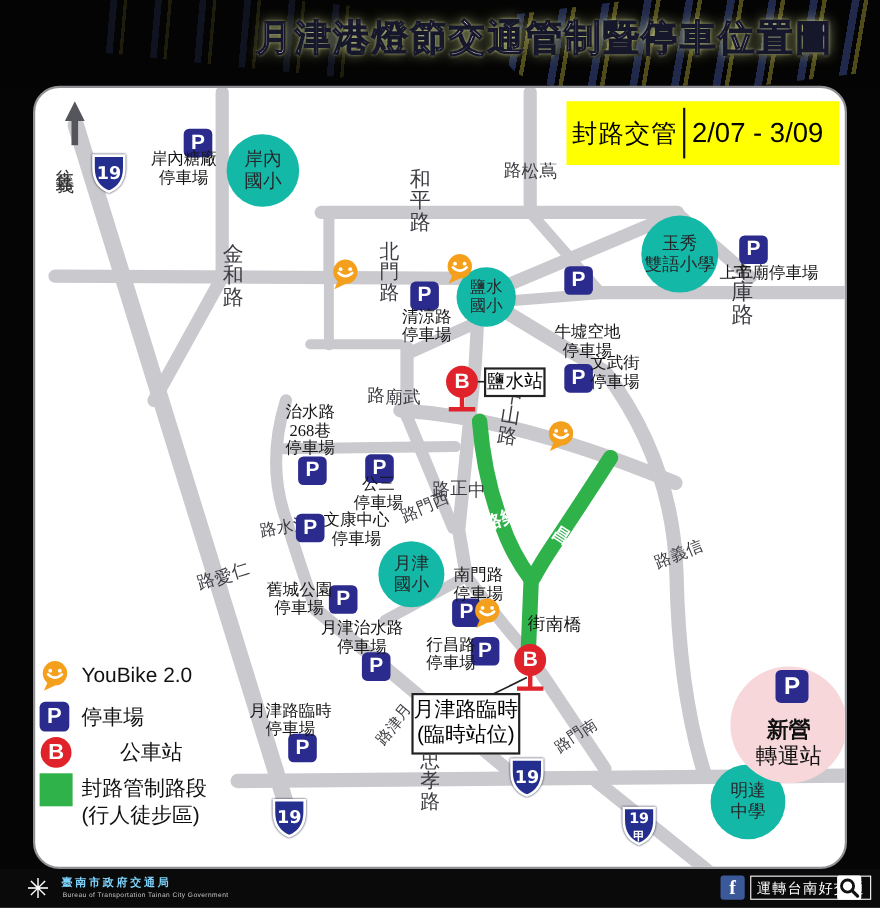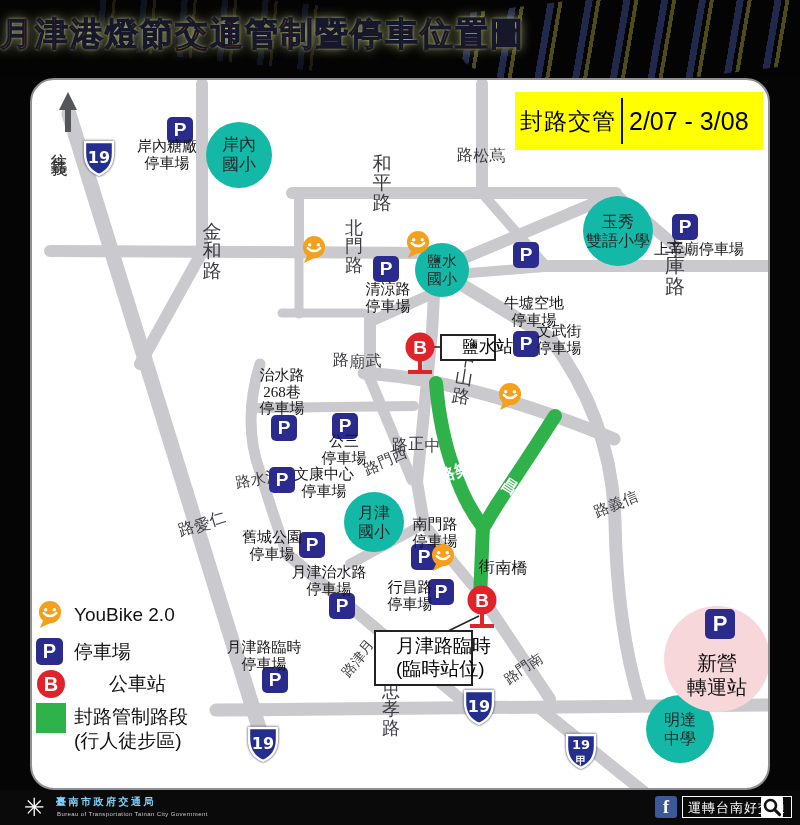--- a/index.html
+++ b/index.html
@@ -8,22 +8,22 @@
   
   #header{position:absolute;left:0;top:0;width:800px;height:78px;overflow:hidden;background:#040404;}
   .streak{position:absolute;pointer-events:none;}
   #streak-right{left:460px;top:-8px;width:360px;height:92px;opacity:.85;transform:skewY(-7deg);
      border-bottom-left-radius:60%;
      background:repeating-linear-gradient(100deg,rgba(0,0,0,0) 0 10px,rgba(64,84,158,.55) 10px 17px,
        rgba(0,0,0,0) 17px 21px,rgba(198,188,62,.45) 21px 25px,rgba(0,0,0,0) 25px 38px);}
   #streak-left{left:90px;top:-6px;width:240px;height:66px;opacity:.35;transform:skewY(6deg);
      background:repeating-linear-gradient(95deg,rgba(0,0,0,0) 0 12px,rgba(70,90,160,.5) 12px 18px,
        rgba(0,0,0,0) 18px 24px,rgba(190,180,60,.4) 24px 27px,rgba(0,0,0,0) 27px 40px);}
-  #page-title{position:absolute;left:0;top:12px;width:758px;text-align:left;
-     font-size:33px;font-weight:bold;letter-spacing:2px;color:#a16207;
+  #page-title{position:absolute;left:0;top:12px;width:758px;text-align:right;
+     font-size:33px;font-weight:bold;letter-spacing:2px;color:#ffffff;
      -webkit-text-stroke:1.1px #17172c;
      text-shadow:0 0 12px rgba(235,242,160,.75),0 0 3px rgba(235,242,160,.9),2px 2px 2px #000;}
   
   #panel{position:absolute;left:30px;top:78px;width:740px;height:712px;background:#fff;
      border:2px solid #8f8f94;border-radius:24px;overflow:hidden;box-sizing:border-box;}
   #map-layer,#map-svg{position:absolute;left:0;top:0;}
   
   #notice{position:absolute;left:483px;top:12px;width:248px;height:58px;background:#ffff00;
      display:flex;align-items:center;color:#000;}
   #notice .nl{width:106px;text-align:center;font-size:23px;letter-spacing:1px;}
@@ -38,21 +38,21 @@
   .map-label{position:absolute;transform:translate(-50%,-50%);white-space:pre;text-align:center;
      color:#141414;font-family:"Liberation Serif","DejaVu Serif",serif;font-size:15px;line-height:1.1;}
   .road-label{position:absolute;color:#3c3c42;font-size:17px;line-height:1.02;text-align:center;
      font-family:"Liberation Sans","DejaVu Sans",sans-serif;}
   .road-label.white{color:#fff;font-weight:bold;}
   .road-label.vert{writing-mode:vertical-rl;text-orientation:upright;letter-spacing:2px;}
   .school{position:absolute;transform:translate(-50%,-50%);border-radius:50%;background:#14b8a6;
      color:#26262b;display:flex;flex-direction:column;align-items:center;justify-content:center;
      line-height:1.2;font-family:"Liberation Serif","DejaVu Serif",serif;text-align:center;}
   .boxlabel{position:absolute;background:#fff;border:2px solid #222;color:#000;text-align:center;
-     display:flex;flex-direction:column;justify-content:center;line-height:1.2;box-sizing:border-box;padding-left:20px;}
+     display:flex;flex-direction:column;justify-content:center;line-height:1.2;box-sizing:border-box;}
   .vtext{position:absolute;writing-mode:vertical-rl;text-orientation:upright;color:#333;
      font-size:17px;letter-spacing:3px;transform:translate(-50%,0);}
   
   #hub{position:absolute;left:632px;top:526px;width:106px;height:106px;border-radius:50%;
      background:#f8d7da;}
   #hub .p-icon{left:56px;top:18px;width:30px;height:30px;font-size:22px;line-height:30px;}
   #hub .hl{position:absolute;width:106px;text-align:center;color:#111;font-size:20px;
      font-family:"Liberation Serif","DejaVu Serif",serif;}
   
   .lg-text{position:absolute;transform:translate(0,-50%);font-size:19px;color:#111;}
@@ -273,27 +273,27 @@
   </svg>
 </div>
       </div>
 
     <div class="vtext" style="left:27px;top:60px;">往嘉義</div>
 
     <div id="notice">
       <div class="nl">封路交管</div>
       <div class="nd"></div>
       <div class="nr">
-        <div class="n1">2/07 - 3/08</div>
+        <div class="n1">2/07 - 3/09</div>
       </div>
     </div>
 
     <div id="hub">
       <div class="p-icon">P</div>
-      <div class="hl" style="top:44px;">新營</div>
+      <div class="hl" style="top:44px;font-weight:bold;">新營</div>
       <div class="hl" style="top:68px;">轉運站</div>
     </div>
 
     <div id="legend-youbike-icon" class="yb" style="left: 18px; top: 536px;">
   <svg width="27" height="30" viewBox="0 0 28 30">
     <circle cx="14" cy="12.5" r="11.5" fill="#f5a01c"></circle>
     <path d="M7,21 L3.5,29 L14,24 Z" fill="#f5a01c"></path>
     <circle cx="9.5" cy="10" r="1.8" fill="#fff"></circle>
     <circle cx="18.5" cy="10" r="1.8" fill="#fff"></circle>
     <path d="M7.5,13.5 Q14,19.8 20.5,13.5" stroke="#fff" stroke-width="2.5" fill="none" stroke-linecap="round"></path>

